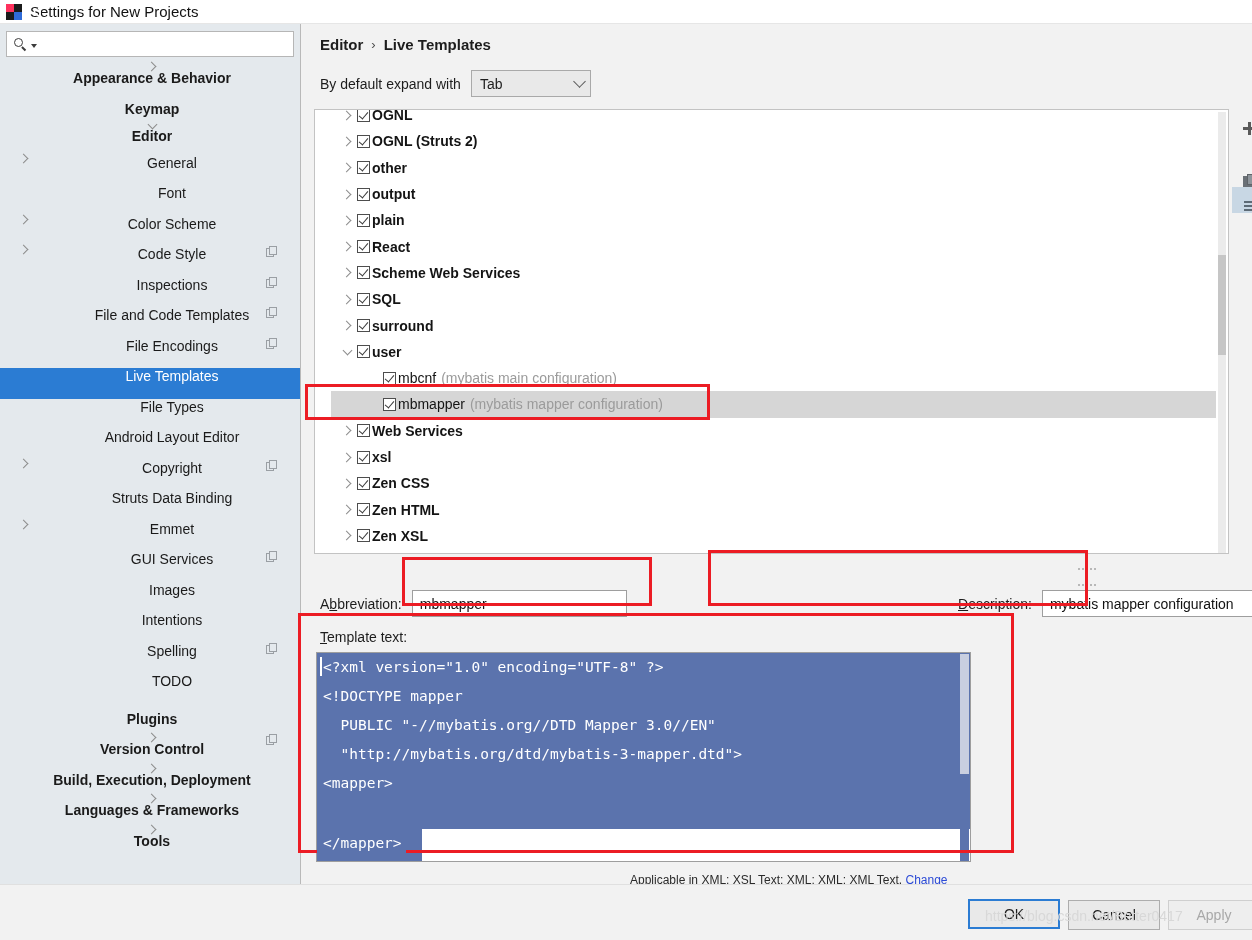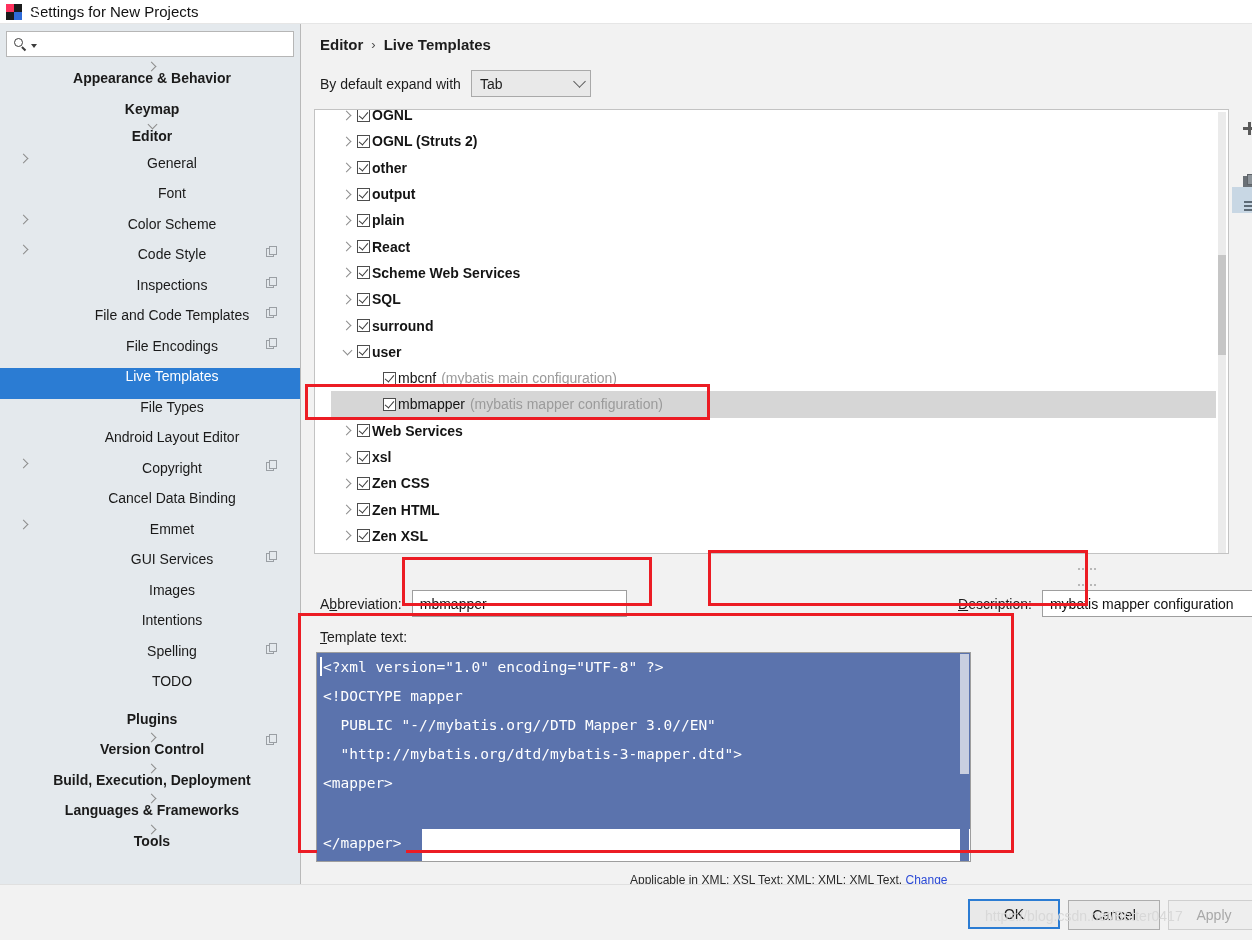--- a/index.html
+++ b/index.html
@@ -305,21 +305,21 @@
           <span class="arrow">
             <i class="chev-r"></i>
           </span>
           <span class="tlabel">Copyright</span>
           <span class="copy-badge">
             <span class="b1"></span>
             <span class="b2"></span>
           </span>
         </div>
         <div class="tnode lvl1">
-          <span class="tlabel">Cancel Data Binding</span>
+          <span class="tlabel">Struts Data Binding</span>
         </div>
         <div class="tnode lvl1">
           <span class="arrow">
             <i class="chev-r"></i>
           </span>
           <span class="tlabel">Emmet</span>
         </div>
         <div class="tnode lvl1">
           <span class="tlabel">GUI Services</span>
           <span class="copy-badge">

